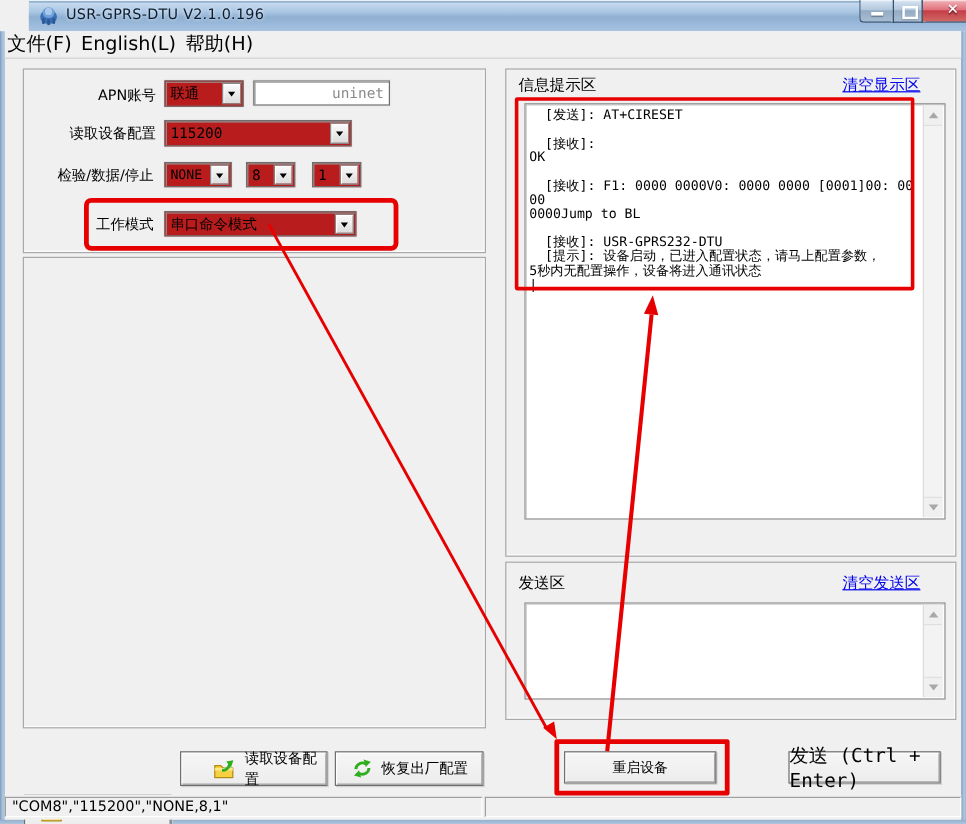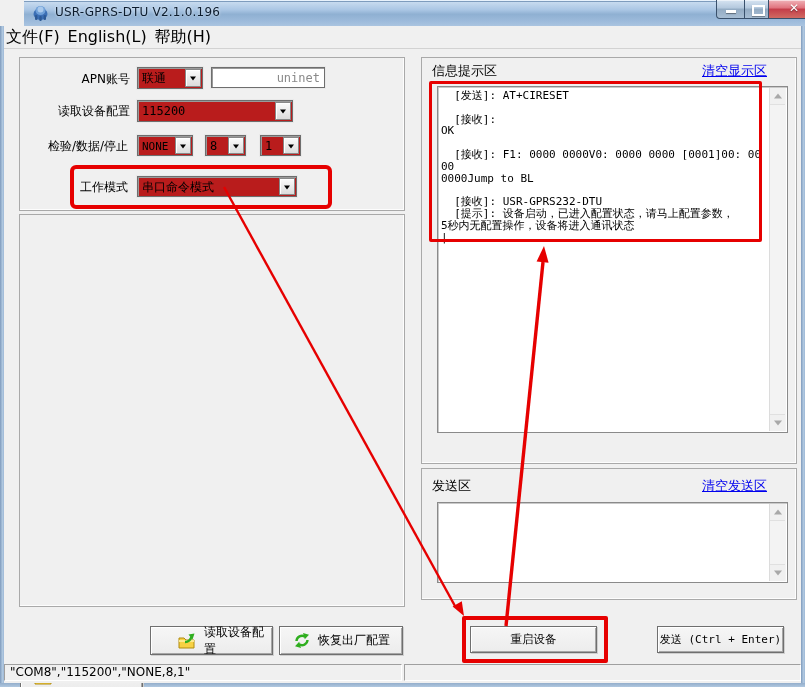--- a/index.html
+++ b/index.html
@@ -227,21 +227,21 @@
       <path d="M10 1l6 1.8-4.2 4.4z" fill="#2fae1f"></path>
       <path d="M14.5 8a5.5 5.5 0 0 1-8.5 4.3" fill="none" stroke="#2fae1f" stroke-width="2.4"></path>
       <path d="M8 16l-6-1.8 4.2-4.4z" fill="#2fae1f"></path>
     </svg>
     <span>恢复出厂配置</span>
   </div>
   <div class="btn" style="left:470px;top:626px;width:127px;height:27px;">
     <span class="mono">重启设备</span>
   </div>
   <div class="btn" style="left:657px;top:626px;width:127px;height:27px;">
-    <span class="mono" style="font-size:11px;">发送 (Ctrl + Enter)</span>
+    <span class="mono" style="font-size:16px;">发送 (Ctrl + Enter)</span>
   </div>
 
   <div class="statusbar">
     <div class="scell" style="left:0px;width:398px;">"COM8","115200","NONE,8,1"</div>
     <div class="scell" style="left:400px;width:397px;"></div>
   </div>
 
   <div class="anno" style="left:70px;top:165px;width:262px;height:44px;border-radius:6px;"></div>
   <div class="anno" style="left:429px;top:81px;width:333px;height:161px;border-width:3px;border-radius:2px;"></div>
   <div class="anno" style="left:462px;top:616px;width:146px;height:47px;border-radius:2px;"></div>

